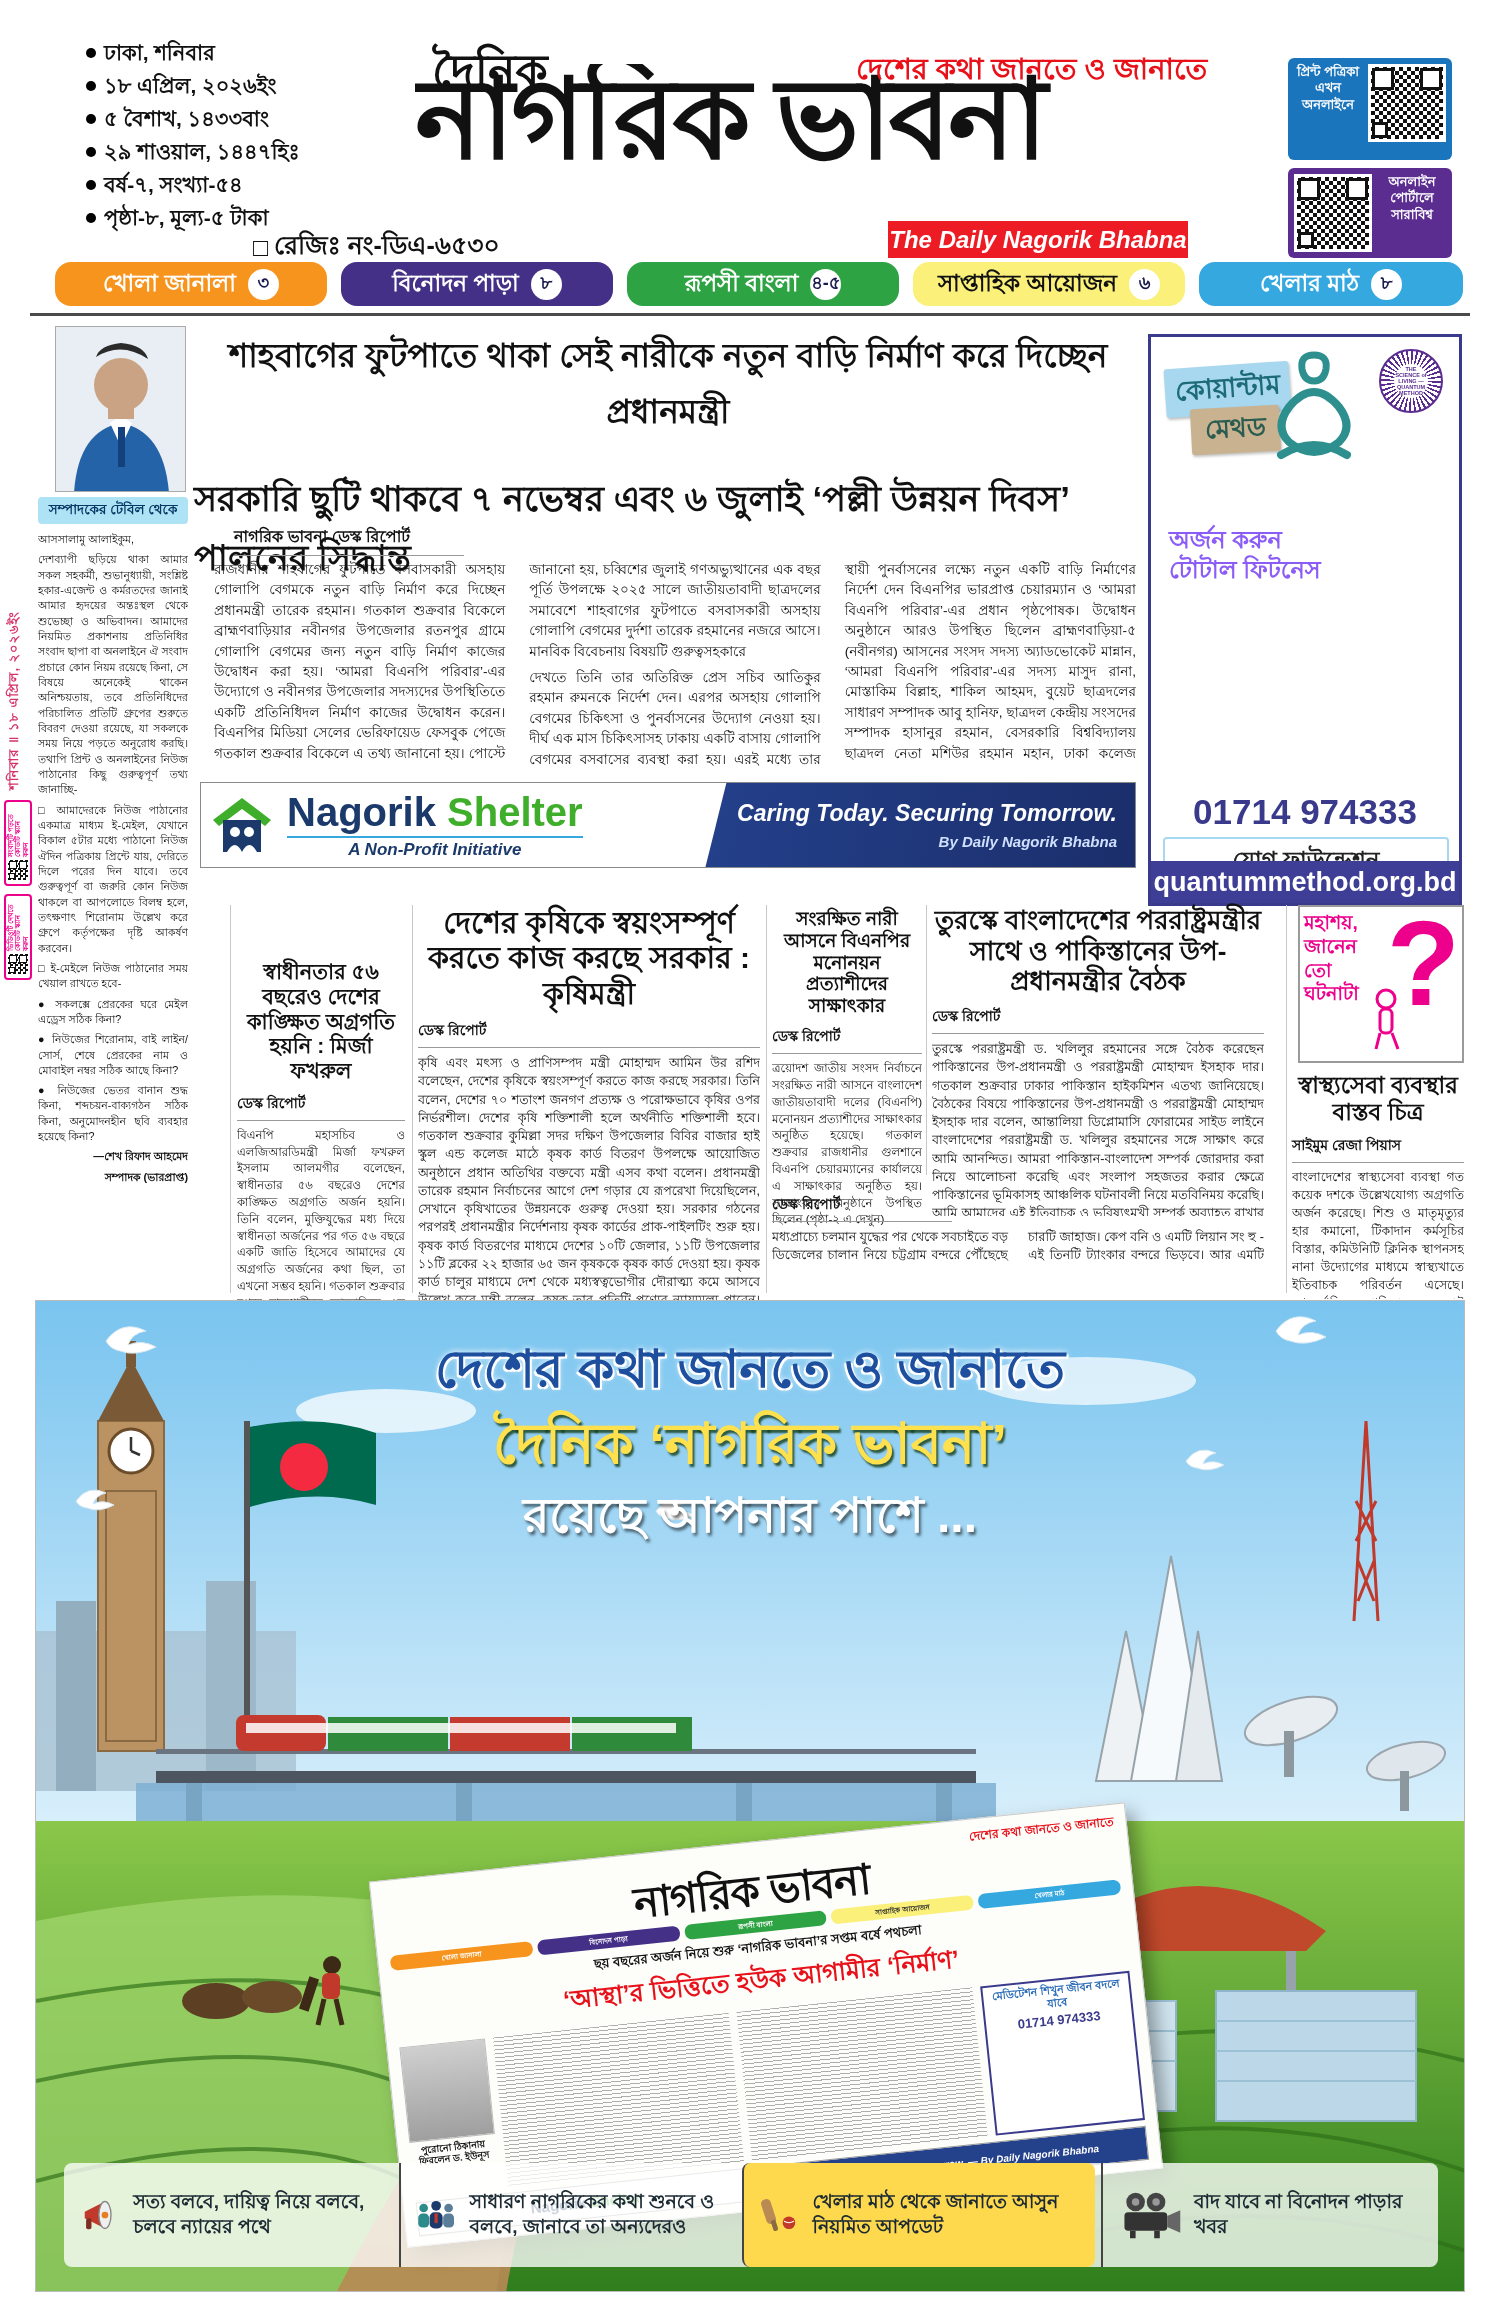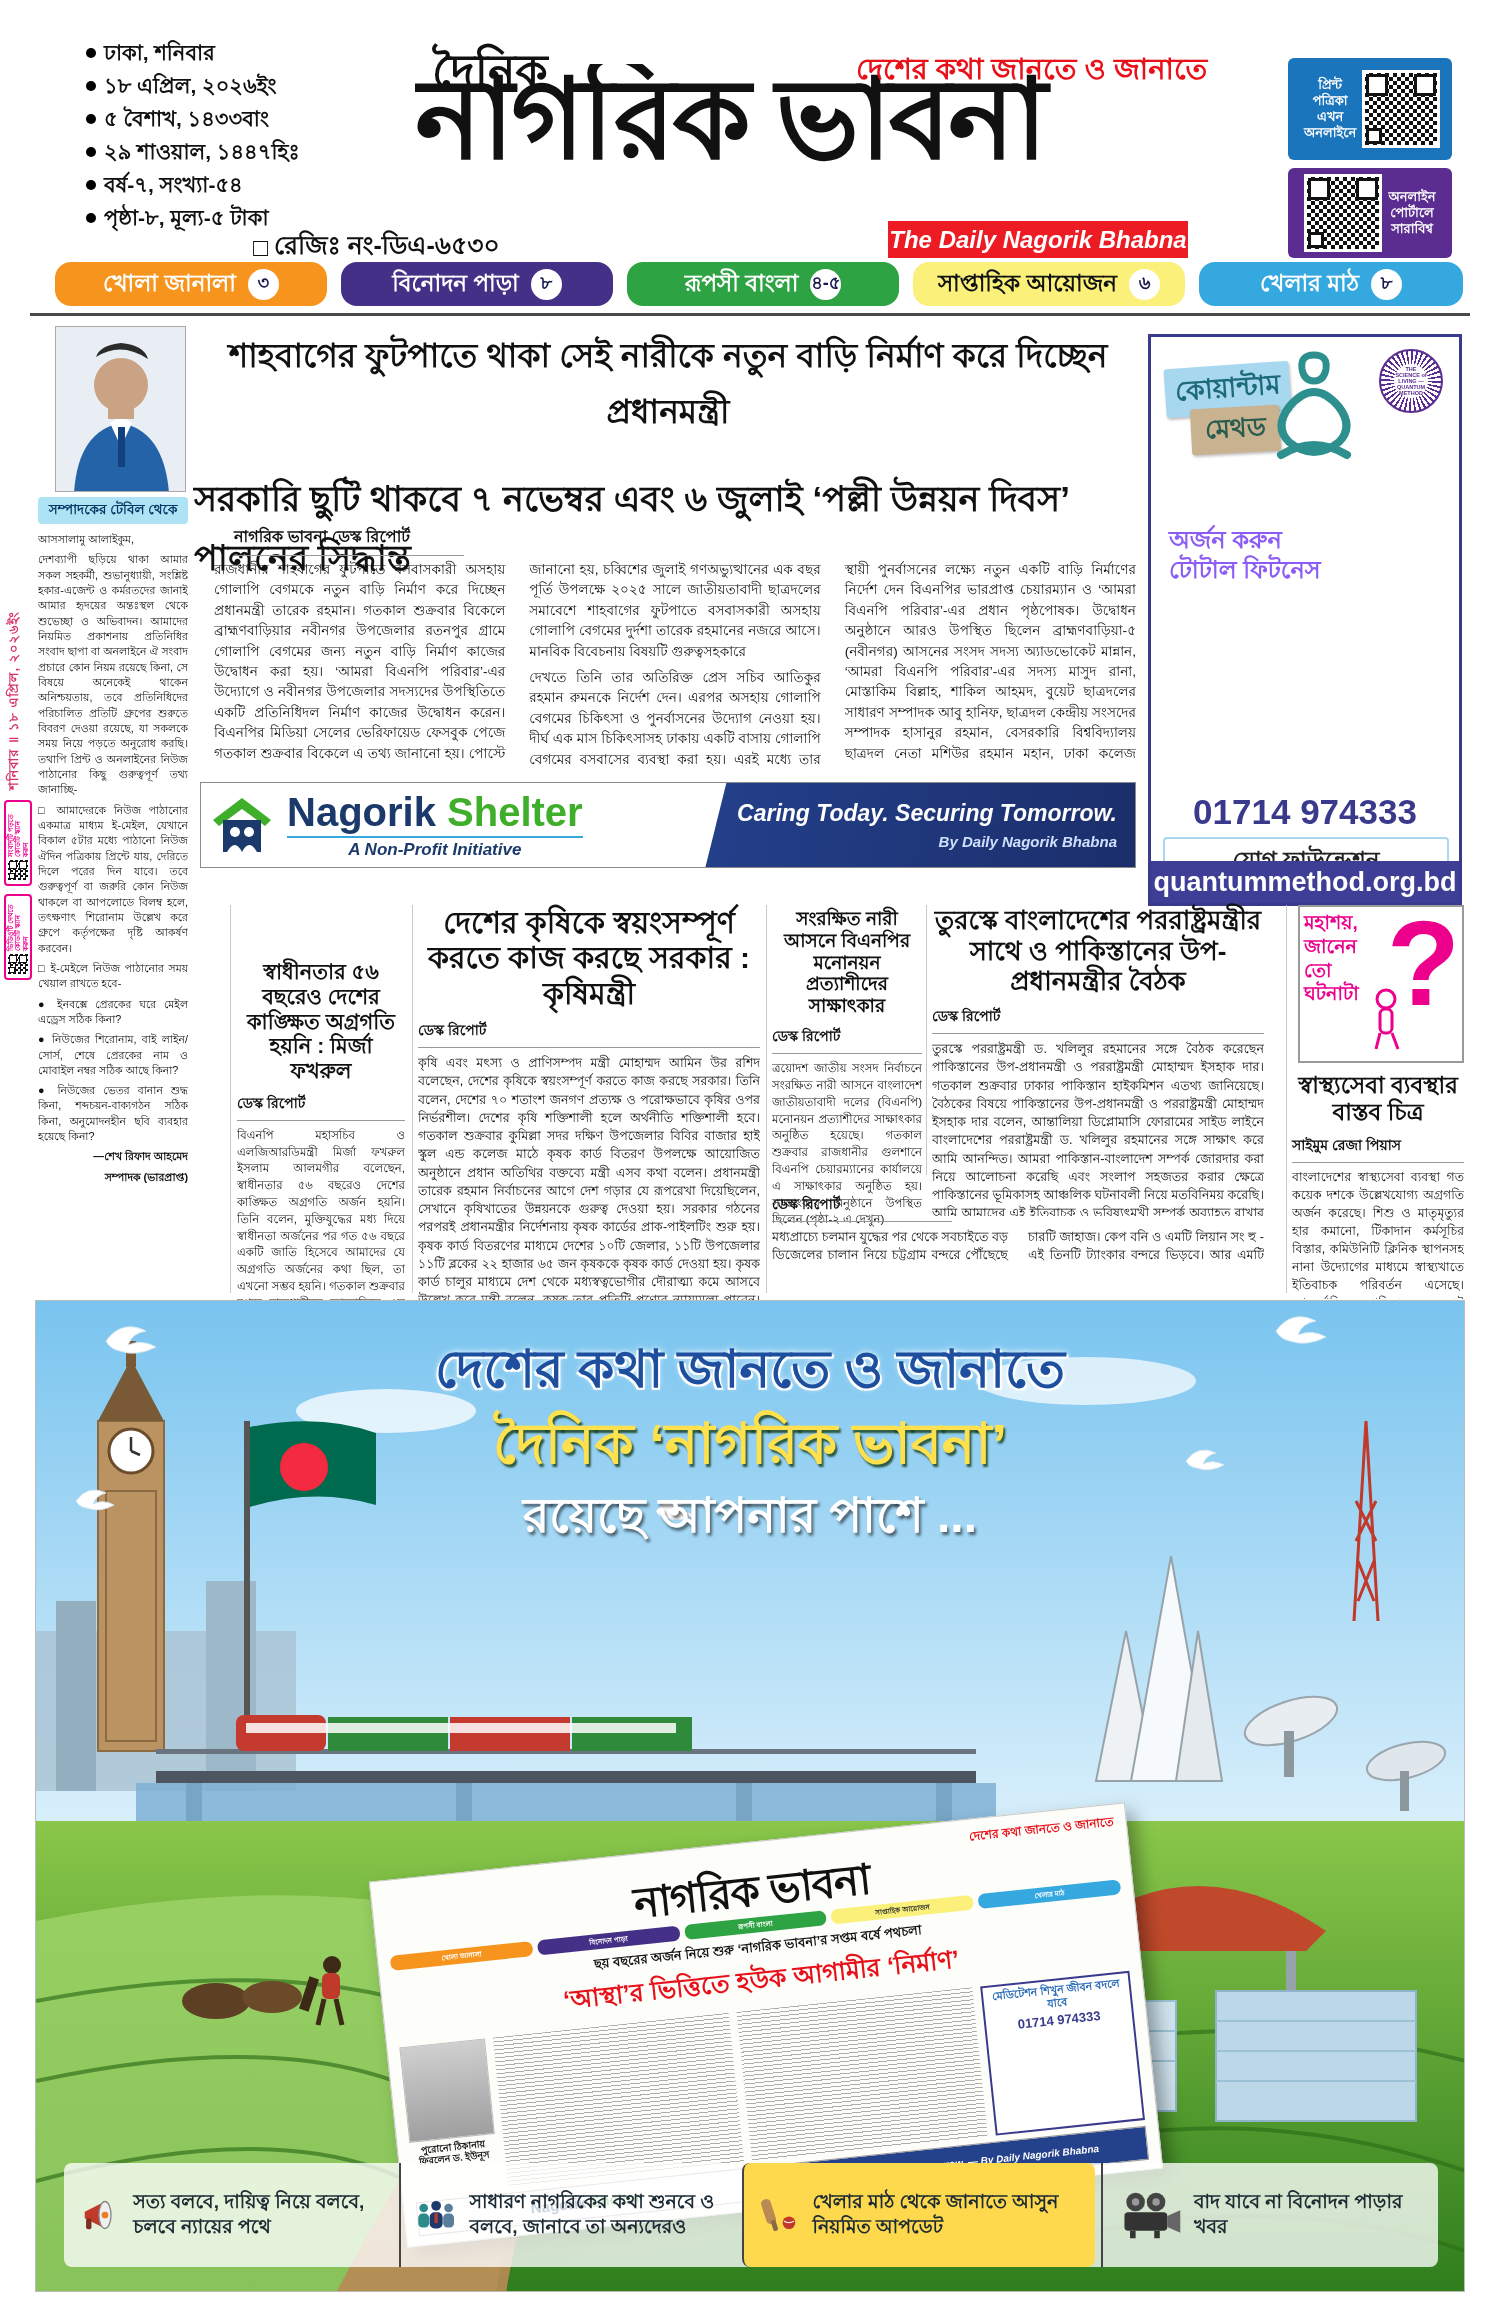--- a/index.html
+++ b/index.html
@@ -13,21 +13,21 @@
   .info-list{left:86px;top:36px;font-size:21px;font-weight:bold;line-height:33px;}
   .info-item{display:flex;align-items:center;gap:8px;}
   .info-item .dot{width:10px;height:10px;border-radius:50%;background:#000;flex:0 0 auto;}
   .daily{left:432px;top:36px;font-size:46px;font-weight:800;}
   .main-title{left:415px;top:64px;width:775px;font-size:112px;font-weight:800;line-height:1.0;
               letter-spacing:-3px;white-space:nowrap;overflow:hidden;}
   .slogan-top{left:856px;top:46px;width:330px;font-size:29px;font-weight:800;color:#E8111A;white-space:nowrap;}
   .eng-bar{left:888px;top:221px;width:300px;height:37px;background:#ED1C24;color:#fff;
            display:flex;align-items:center;justify-content:center;font-size:24px;font-weight:800;font-style:italic;}
   .reg-line{left:253px;top:226px;font-size:25px;font-weight:800;display:flex;gap:6px;align-items:center;}
-  .qr-card{border-radius:6px;color:#fff;display:flex;align-items:center;gap:6px;padding:16px;}
+  .qr-card{border-radius:6px;color:#fff;display:flex;gap:6px;padding:6px;}
   .qr-card.blue{left:1288px;top:58px;width:164px;height:102px;background:#1B75BC;}
   .qr-card.purple{left:1288px;top:168px;width:164px;height:90px;background:#5B2D90;}
   .qr-card .txt{font-size:13px;font-weight:bold;line-height:1.25;text-align:center;flex:1;}
   .qr{position:relative;background:#fff;background-image:repeating-conic-gradient(#111 0% 25%,#fff 0% 50%);
       background-size:8px 8px;border:3px solid #fff;flex:0 0 auto;}
   .qr.q80{width:78px;height:78px;}
   .qr::before,.qr::after{content:"";position:absolute;width:16px;height:16px;border:3px solid #111;background:#fff;}
   .qr::before{left:1px;top:1px;} .qr::after{right:1px;top:1px;}
   .qr i{position:absolute;left:1px;bottom:1px;width:16px;height:16px;border:3px solid #111;background:#fff;}
 
@@ -244,21 +244,21 @@
       <rect x="62" y="100" width="7" height="40" fill="#14407d"></rect>
       <path d="M40 30 Q65 14 92 32 Q88 18 65 16 Q44 18 40 30 Z" fill="#2b2b2b"></path>
     </svg>
   </div>
   <div class="abs ed-caption">সম্পাদকের টেবিল থেকে</div>
   <div class="abs ed-text">
     <p>আসসালামু আলাইকুম,</p>
     <p>দেশব্যাপী ছড়িয়ে থাকা আমার সকল সহকর্মী, শুভানুধ্যায়ী, সংশ্লিষ্ট হকার-এজেন্ট ও কর্মরতদের জানাই আমার হৃদয়ের অন্তঃস্থল থেকে শুভেচ্ছা ও অভিবাদন। আমাদের নিয়মিত প্রকাশনায় প্রতিনিধির সংবাদ ছাপা বা অনলাইনে ঐ সংবাদ প্রচারে কোন নিয়ম রয়েছে কিনা, সে বিষয়ে অনেকেই থাকেন অনিশ্চয়তায়, তবে প্রতিনিধিদের পরিচালিত প্রতিটি গ্রুপের শুরুতে বিবরণ দেওয়া রয়েছে, যা সকলকে সময় নিয়ে পড়তে অনুরোধ করছি। তথাপি প্রিন্ট ও অনলাইনের নিউজ পাঠানোর কিছু গুরুত্বপূর্ণ তথ্য জানাচ্ছি-</p>
     <p>□ আমাদেরকে নিউজ পাঠানোর একমাত্র মাধ্যম ই-মেইল, যেখানে বিকাল ৫টার মধ্যে পাঠানো নিউজ ঐদিন পত্রিকায় প্রিন্টে যায়, দেরিতে দিলে পরের দিন যাবে। তবে গুরুত্বপূর্ণ বা জরুরি কোন নিউজ থাকলে বা আপলোডে বিলম্ব হলে, তৎক্ষণাৎ শিরোনাম উল্লেখ করে গ্রুপে কর্তৃপক্ষের দৃষ্টি আকর্ষণ করবেন।</p>
     <p>□ ই-মেইলে নিউজ পাঠানোর সময় খেয়াল রাখতে হবে-</p>
-    <p>● ইনবক্সে প্রেরকের ঘরে মেইল এড্রেস সঠিক কিনা?</p>
+    <p>● সকলক্সে প্রেরকের ঘরে মেইল এড্রেস সঠিক কিনা?</p>
     <p>● নিউজের শিরোনাম, বাই লাইন/সোর্স, শেষে প্রেরকের নাম ও মোবাইল নম্বর সঠিক আছে কিনা?</p>
     <p>● নিউজের ভেতর বানান শুদ্ধ কিনা, শব্দচয়ন-বাক্যগঠন সঠিক কিনা, অনুমোদনহীন ছবি ব্যবহার হয়েছে কিনা?</p>
     <p class="ed-sig">—শেখ রিফাদ আহমেদ</p>
     <p class="ed-sig">সম্পাদক (ভারপ্রাপ্ত)</p>
   </div>
 
   <div class="abs v-date">শনিবার ॥ ১৮ এপ্রিল, ২০২৬ইং</div>
   <div class="abs side-qr" style="left:4px;top:800px;height:86px;">
     <span class="rot">সংবাদটি পড়তে কোডটি স্ক্যান করুন</span>
     <span class="qr">

